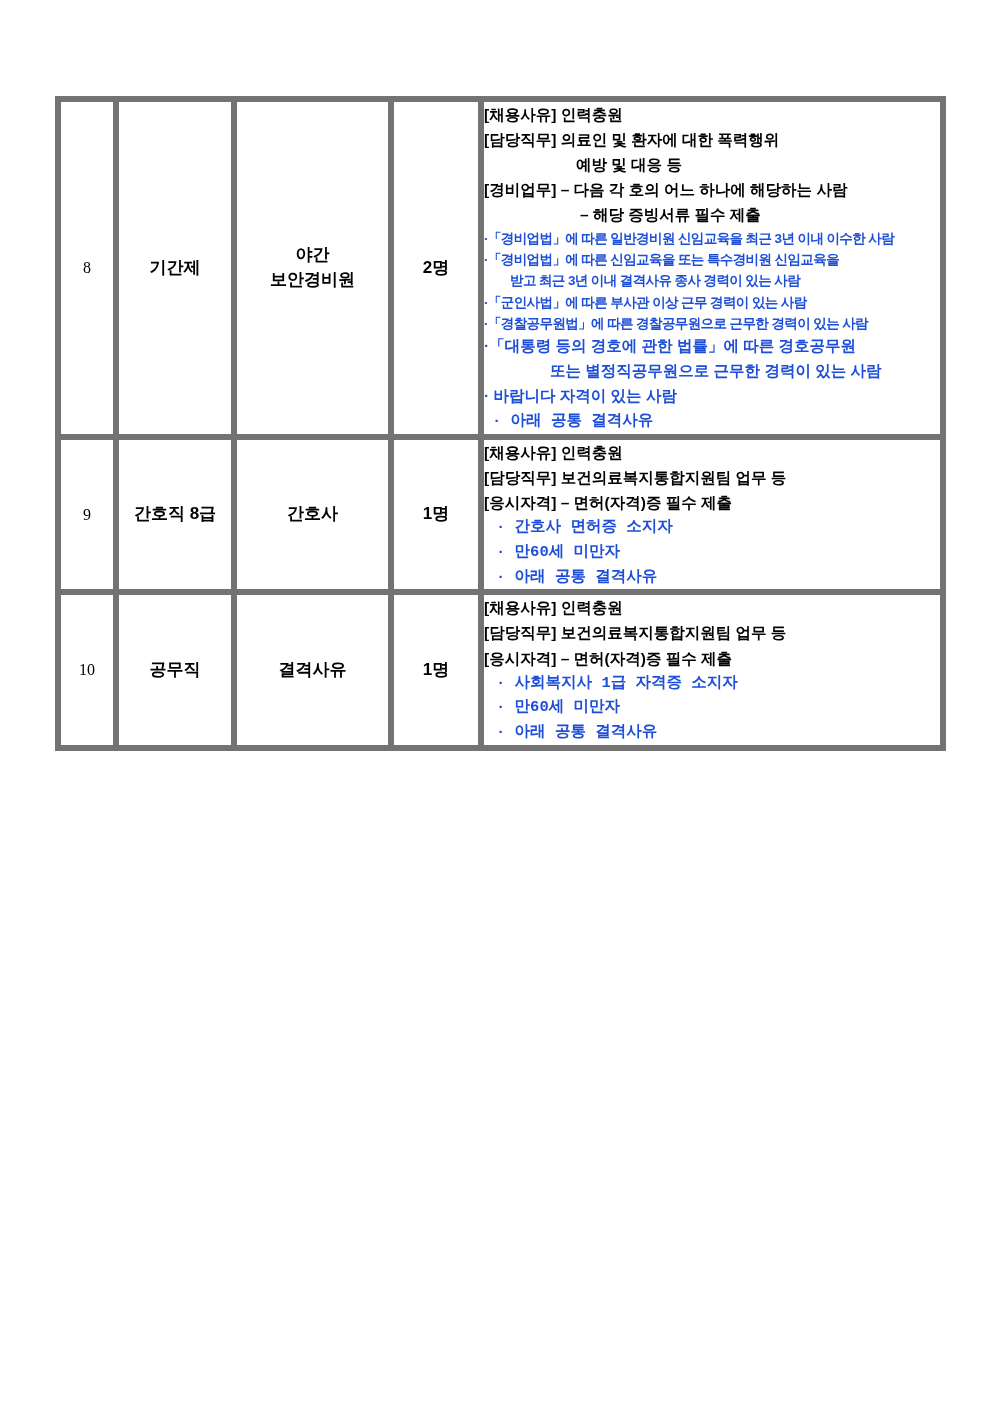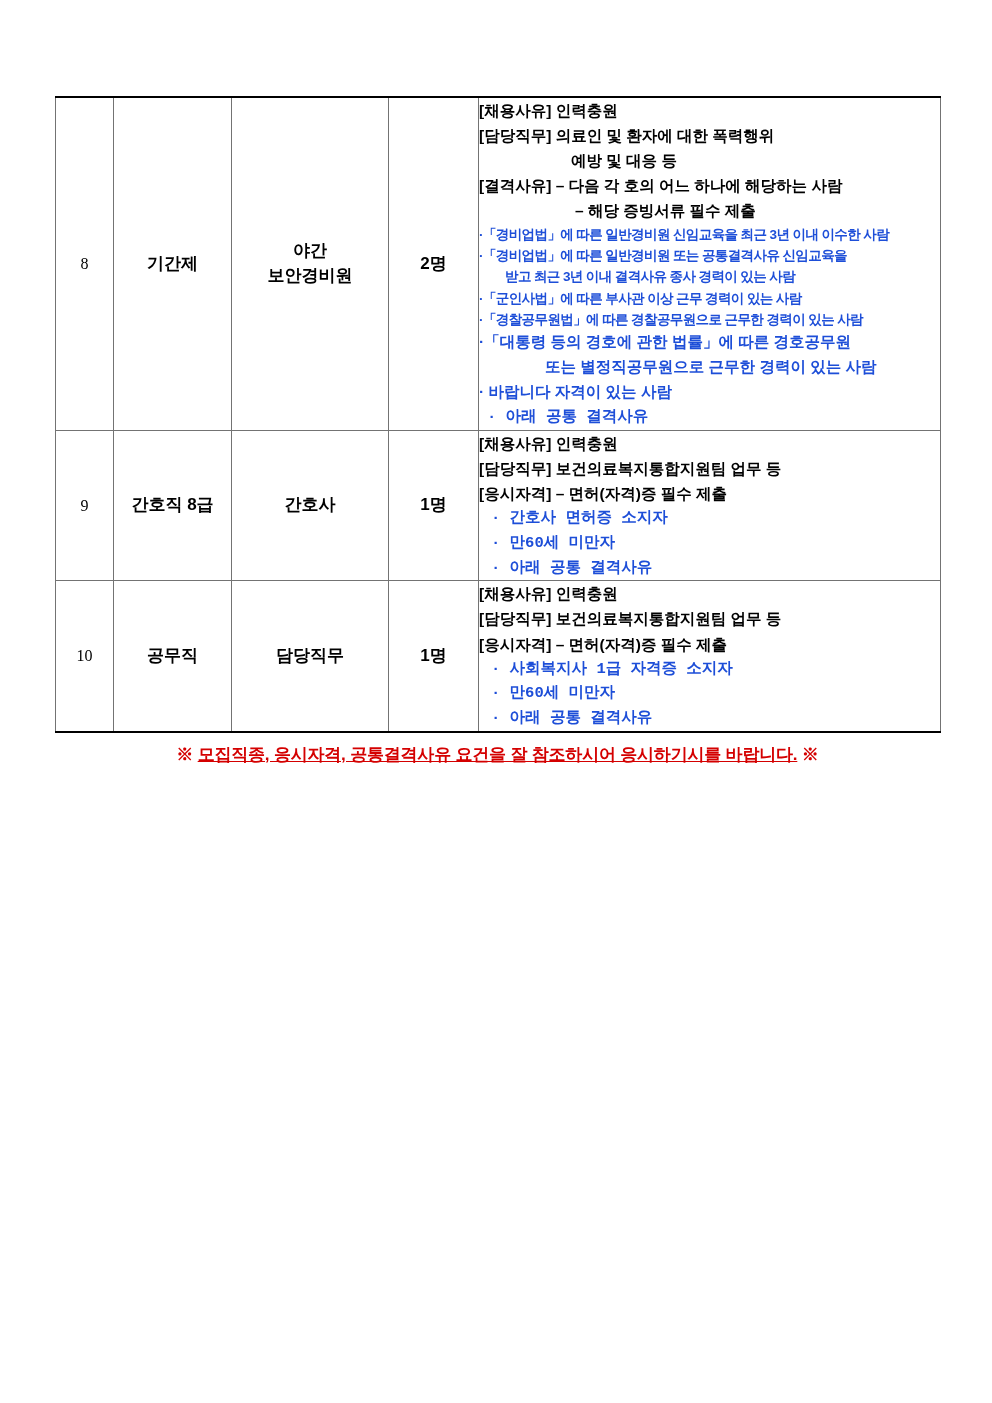--- a/index.html
+++ b/index.html
@@ -26,21 +26,21 @@
     left: 55px;
     top: 96px;
     width: 885px;
   }
   table.recruit {
     border-collapse: collapse;
     width: 885px;
     table-layout: fixed;
   }
   table.recruit td {
-    border: 1px solid #737373;
+    border: 6px solid #737373;
     vertical-align: middle;
     padding: 0;
   }
   
   table.recruit {
     border-top: 2px solid #000;
     border-bottom: 2px solid #000;
   }
   .col-no     { width: 58px; }
   .col-type   { width: 118px; }
@@ -139,25 +139,25 @@
           <td class="cell-center">기간제</td>
           <td class="cell-center">
             <div>야간</div>
             <div>보안경비원</div>
           </td>
           <td class="cell-center">2명</td>
           <td class="detail">
             <div class="line">[채용사유] 인력충원</div>
             <div class="line">[담당직무] 의료인 및 환자에 대한 폭력행위</div>
             <div class="line indent1">예방 및 대응 등</div>
-            <div class="line">[결격사유] – 다음 각 호의 어느 하나에 해당하는 사람</div>
+            <div class="line">[경비업무] – 다음 각 호의 어느 하나에 해당하는 사람</div>
             <div class="line indent2" style="padding-left:96px">– 해당 증빙서류 필수 제출</div>
             <ul class="bullets">
               <li class="small">·「경비업법」에 따른 일반경비원 신임교육을 최근 3년 이내 이수한 사람</li>
-              <li class="small">·「경비업법」에 따른 일반경비원 또는 공통결격사유 신임교육을</li>
+              <li class="small">·「경비업법」에 따른 신임교육을 또는 특수경비원 신임교육을</li>
               <li class="cont-sm">받고 최근 3년 이내 결격사유 종사 경력이 있는 사람</li>
               <li class="small">·「군인사법」에 따른 부사관 이상 근무 경력이 있는 사람</li>
               <li class="small">·「경찰공무원법」에 따른 경찰공무원으로 근무한 경력이 있는 사람</li>
               <li>·「대통령 등의 경호에 관한 법률」에 따른 경호공무원</li>
               <li class="cont" style="padding-left:66px">또는 별정직공무원으로 근무한 경력이 있는 사람</li>
               <li>· 바랍니다 자격이 있는 사람</li>
               <li class="wide" style="padding-left:8px">· 아래 공통 결격사유</li>
             </ul>
           </td>
         </tr>
@@ -175,37 +175,32 @@
               <li class="wide" style="padding-left:12px">· 간호사 면허증 소지자</li>
               <li class="wide" style="padding-left:12px">· 만60세 미만자</li>
               <li class="wide" style="padding-left:12px">· 아래 공통 결격사유</li>
             </ul>
           </td>
         </tr>
 
         <tr>
           <td class="cell-no">10</td>
           <td class="cell-center">공무직</td>
-          <td class="cell-center">담당직무</td>
+          <td class="cell-center">결격사유</td>
           <td class="cell-center">1명</td>
           <td class="detail">
             <div class="line">[채용사유] 인력충원</div>
             <div class="line">[담당직무] 보건의료복지통합지원팀 업무 등</div>
             <div class="line">[응시자격] – 면허(자격)증 필수 제출</div>
             <ul class="bullets">
               <li class="wide" style="padding-left:12px">· 사회복지사 1급 자격증 소지자</li>
               <li class="wide" style="padding-left:12px">· 만60세 미만자</li>
               <li class="wide" style="padding-left:12px">· 아래 공통 결격사유</li>
             </ul>
           </td>
         </tr>
 
       </tbody>
     </table>
   </div>
 
-  <div class="notice" id="notice-bar" style="top: 743px; color: rgb(212, 0, 0);">
-    <span>※</span>
-    <span class="u">모집직종, 응시자격, 공통결격사유 요건을 잘 참조하시어 응시하기시를 바랍니다.</span>
-    <span>※</span>
-  </div>
 
 </div>
 
 </body></html>

